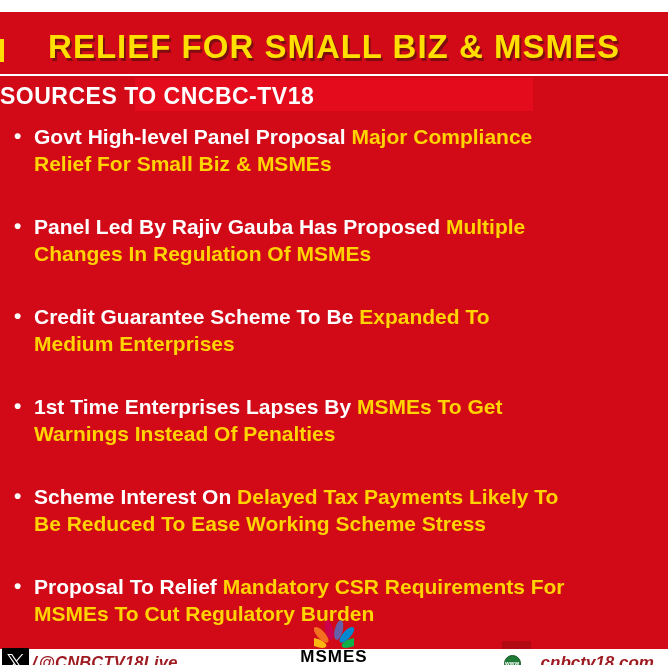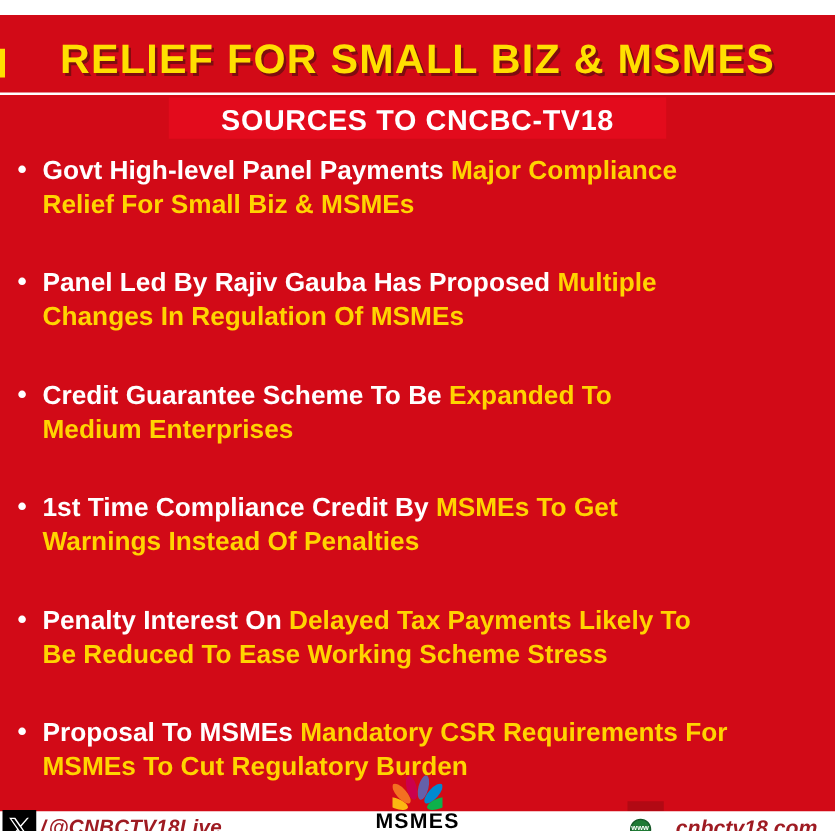--- a/index.html
+++ b/index.html
@@ -14,21 +14,21 @@
   .title {
     position:absolute; top:16px; left:0; width:100%;
     text-align:center; font-size:33px; font-weight:bold; letter-spacing:1px;
     color:#ffdf00; text-shadow:2px 3px 0 #7e0d10;
     white-space:nowrap;
   }
   .divider { position:absolute; top:62px; left:0; width:100%; height:2px; background:#ffffff; }
   .subtitle-band { position:absolute; top:66px; left:135px; width:398px; height:33px; background:#e30b1c; }
   .subtitle {
     position:absolute; top:71px; left:0; width:100%;
-    text-align:center; color:#ffffff; font-weight:bold; font-size:23px; letter-spacing:0.5px;
+    text-align:left; color:#ffffff; font-weight:bold; font-size:23px; letter-spacing:0.5px;
   }
   
   .bullets { position:absolute; top:111px; left:14px; width:632px; list-style:none; margin:0; padding:0; }
   .bullets li {
     position:relative; padding-left:20px; margin-bottom:36px;
     font-size:21px; line-height:27px; font-weight:bold; color:#ffffff;
     white-space:pre-wrap;
   }
   .bullets .dot { position:absolute; left:0; top:-1px; color:#ffffff; }
   .bullets .hl { color:#ffd400; }
@@ -64,31 +64,31 @@
 <div class="page">
 
   <div class="left-accent"></div>
 
   <div class="title">RELIEF FOR SMALL BIZ &amp; MSMES</div>
   <div class="divider"></div>
   <div class="subtitle-band"></div>
   <div class="subtitle">SOURCES TO CNCBC-TV18</div>
 
   <ul class="bullets">
-    <li><span class="dot">•</span><span>Govt High-level Panel Payments </span><span class="hl">Major Compliance
+    <li><span class="dot">•</span><span>Govt High-level Panel Proposal </span><span class="hl">Major Compliance
 Relief For Small Biz &amp; MSMEs</span></li>
     <li><span class="dot">•</span><span>Panel Led By Rajiv Gauba Has Proposed </span><span class="hl">Multiple
 Changes In Regulation Of MSMEs</span></li>
     <li><span class="dot">•</span><span>Credit Guarantee Scheme To Be </span><span class="hl">Expanded To
 Medium Enterprises</span></li>
-    <li><span class="dot">•</span><span>1st Time Compliance Credit By </span><span class="hl">MSMEs To Get
+    <li><span class="dot">•</span><span>1st Time Enterprises Lapses By </span><span class="hl">MSMEs To Get
 Warnings Instead Of Penalties</span></li>
-    <li><span class="dot">•</span><span>Penalty Interest On </span><span class="hl">Delayed Tax Payments Likely To
+    <li><span class="dot">•</span><span>Scheme Interest On </span><span class="hl">Delayed Tax Payments Likely To
 Be Reduced To Ease Working Scheme Stress</span></li>
-    <li><span class="dot">•</span><span>Proposal To MSMEs </span><span class="hl">Mandatory CSR Requirements For
+    <li><span class="dot">•</span><span>Proposal To Relief </span><span class="hl">Mandatory CSR Requirements For
 MSMEs To Cut Regulatory Burden</span></li>
   </ul>
 
   <div class="ribbon-tab"></div>
 
   <div class="footer"></div>
 
   <div class="footer-left">
     <span class="x-badge">
       <svg viewBox="0 0 1200 1227" xmlns="http://www.w3.org/2000/svg">

